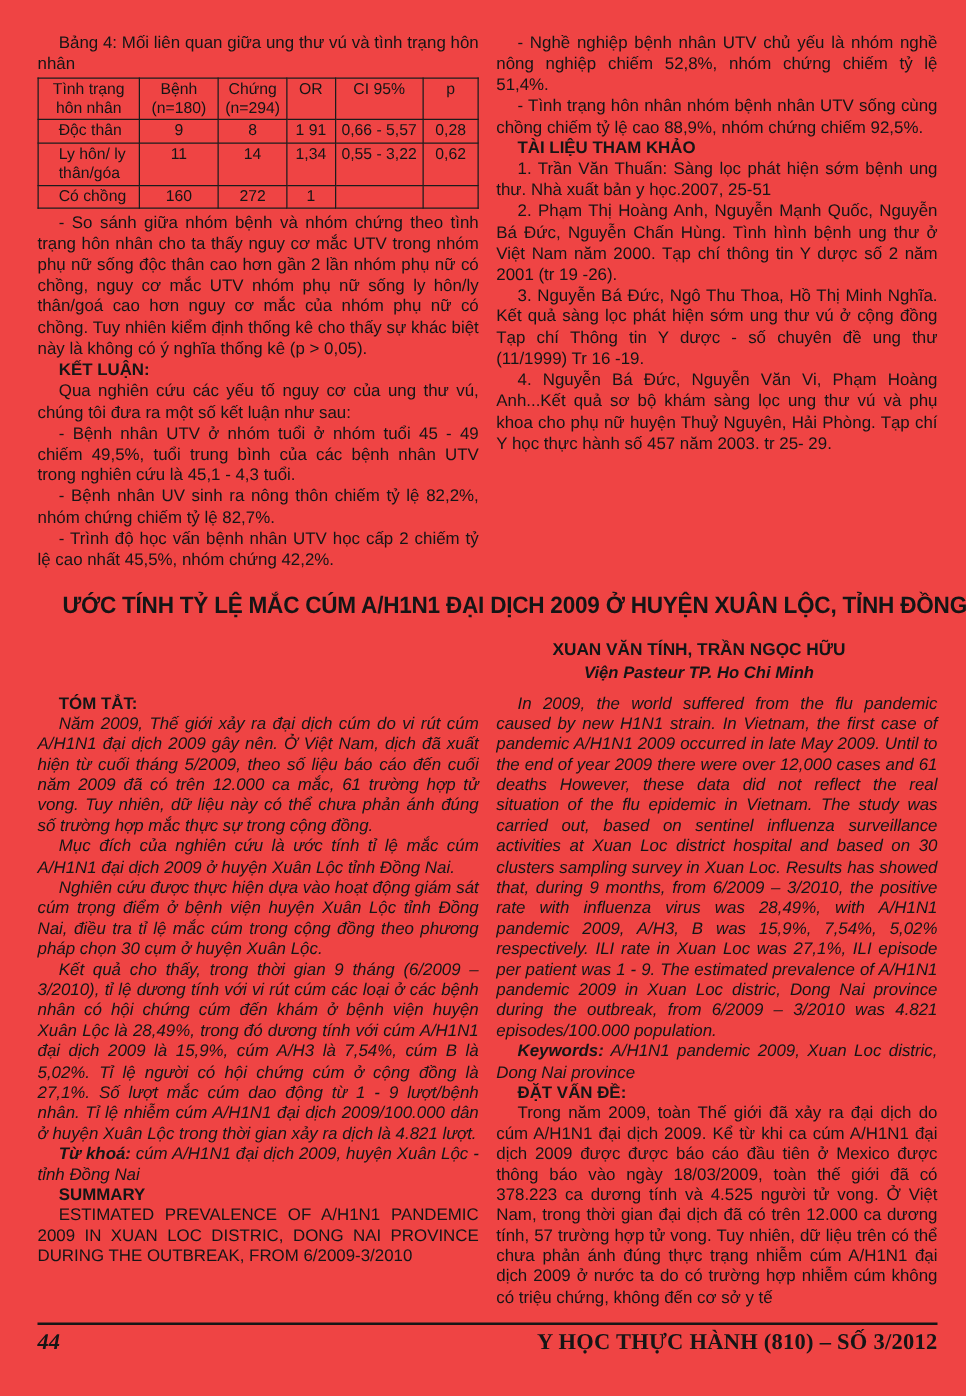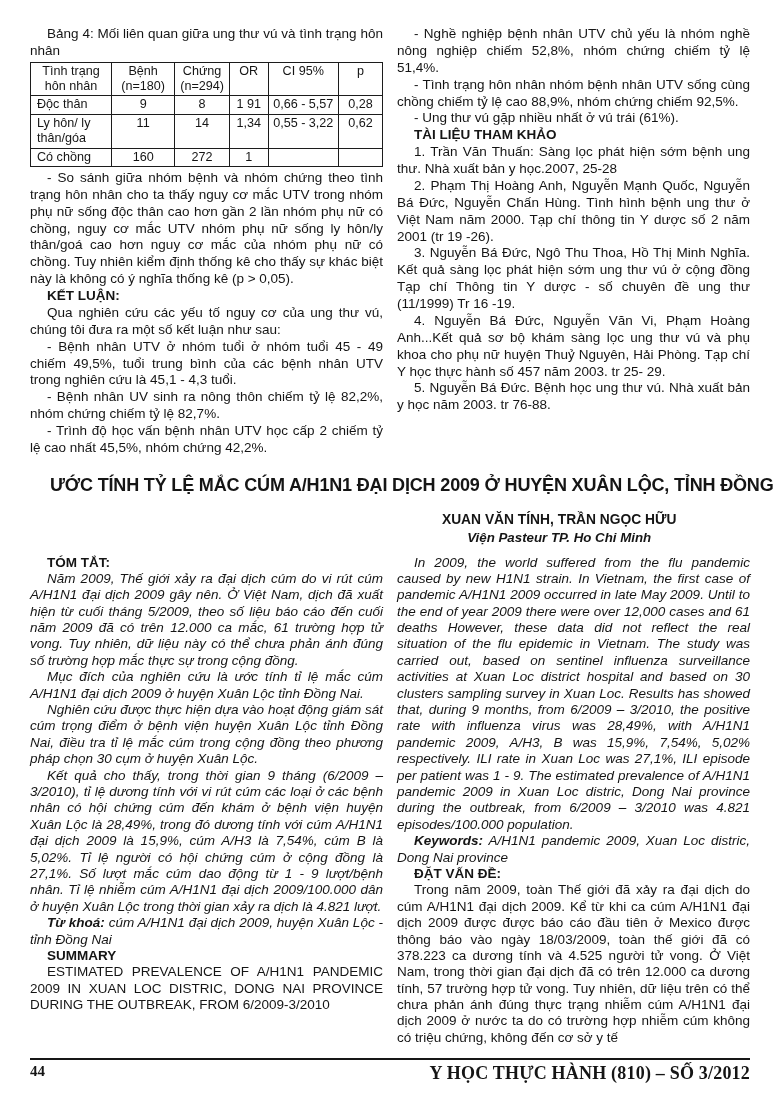--- a/index.html
+++ b/index.html
@@ -1,20 +1,20 @@
 <!DOCTYPE html>
 <html><head>
 <meta charset="utf-8">
 <style>
   html,body { margin:0; padding:0; background:#d9d9d9; }
   .page {
     position:relative;
     width:773px; height:1117px;
     margin:0 auto;
-    background:#ffffff;
+    background:#ef4444;
     color:#151515;
     font-family:"Liberation Sans", sans-serif;
     font-size:13.5px;
     box-sizing:border-box;
     padding:26px 23px 0 30px;
     overflow:hidden;
   }
   .two-col { display:flex; gap:14px; }
   .col { flex:1 1 0; text-align:justify; }
   .a1 .col { line-height:1.25; }
@@ -30,38 +30,38 @@
     font-size:12.6px; line-height:1.22;
     margin:1px 13px 3px 0;
     table-layout:fixed;
   }
   table.b4 th, table.b4 td {
     border:1.3px solid #1c1c1c;
     padding:1px 2px;
     text-align:center; vertical-align:top;
     font-weight:normal; overflow:hidden;
   }
-  table.b4 tbody td.c1 { text-align:left; padding-left:6px; }
+  table.b4 tbody td.c1 { text-align:left; padding-left:16px; }
 
   .title2 { text-align:center; margin:17px 0 0 0; font-size:19px; font-weight:bold; }
   .title2 .squeeze { display:inline-block; transform:scaleX(0.95); transform-origin:center; letter-spacing:-0.2px; white-space:nowrap; }
 
   .authors-wrap { width:53%; margin:15px 0 8px auto; text-align:center; line-height:1.32; }
   .authors-wrap p { text-indent:0; }
   .authors { font-weight:bold; font-size:13.8px; }
   .affil { font-weight:bold; font-style:italic; font-size:13.3px; }
 
   .footer {
     position:absolute; top:1058px; left:30px; right:23px;
     border-top:2.5px solid #161616;
     display:flex; justify-content:space-between; align-items:flex-start;
     padding-top:3px;
     font-family:"Liberation Serif", serif; font-weight:bold;
   }
-  .footer .pg { font-size:15px; }
+  .footer .pg { font-size:18px;font-style:italic; }
   .footer .jr { font-size:18px; letter-spacing:0.2px; }
 </style>
 </head>
 <body>
 
 <div class="page">
 
   <section class="two-col a1">
     <div class="col">
       <p class="caption">Bảng 4: Mối liên quan giữa ung thư vú và tình trạng hôn nhân</p>
@@ -117,27 +117,25 @@
       <p class="h">KẾT LUẬN:</p>
       <p>Qua nghiên cứu các yếu tố nguy cơ của ung thư vú, chúng tôi đưa ra một số kết luận như sau:</p>
       <p>- Bệnh nhân UTV ở nhóm tuổi ở nhóm tuổi 45 - 49 chiếm 49,5%, tuổi trung bình của các bệnh nhân UTV trong nghiên cứu là 45,1 - 4,3 tuổi.</p>
       <p>- Bệnh nhân UV sinh ra nông thôn chiếm tỷ lệ 82,2%, nhóm chứng chiếm tỷ lệ 82,7%.</p>
       <p>- Trình độ học vấn bệnh nhân UTV học cấp 2 chiếm tỷ lệ cao nhất 45,5%, nhóm chứng 42,2%.</p>
     </div>
 
     <div class="col">
       <p>- Nghề nghiệp bệnh nhân UTV chủ yếu là nhóm nghề nông nghiệp chiếm 52,8%, nhóm chứng chiếm tỷ lệ 51,4%.</p>
       <p>- Tình trạng hôn nhân nhóm bệnh nhân UTV sống cùng chồng chiếm tỷ lệ cao 88,9%, nhóm chứng chiếm 92,5%.</p>
-      <p>- Ung thư vú gặp nhiều nhất ở vú trái (61%).</p>
       <p class="h">TÀI LIỆU THAM KHẢO</p>
-      <p>1. Trần Văn Thuấn: Sàng lọc phát hiện sớm bệnh ung thư. Nhà xuất bản y học.2007, 25-28</p>
+      <p>1. Trần Văn Thuấn: Sàng lọc phát hiện sớm bệnh ung thư. Nhà xuất bản y học.2007, 25-51</p>
       <p>2. Phạm Thị Hoàng Anh, Nguyễn Mạnh Quốc, Nguyễn Bá Đức, Nguyễn Chấn Hùng. Tình hình bệnh ung thư ở Việt Nam năm 2000. Tạp chí thông tin Y dược số 2 năm 2001 (tr 19 -26).</p>
       <p>3. Nguyễn Bá Đức, Ngô Thu Thoa, Hồ Thị Minh Nghĩa. Kết quả sàng lọc phát hiện sớm ung thư vú ở cộng đồng Tạp chí Thông tin Y dược - số chuyên đề ung thư (11/1999) Tr 16 -19.</p>
       <p>4. Nguyễn Bá Đức, Nguyễn Văn Vi, Phạm Hoàng Anh...Kết quả sơ bộ khám sàng lọc ung thư vú và phụ khoa cho phụ nữ huyện Thuỷ Nguyên, Hải Phòng. Tạp chí Y học thực hành số 457 năm 2003. tr 25- 29.</p>
-      <p>5. Nguyễn Bá Đức. Bệnh học ung thư vú. Nhà xuất bản y học năm 2003. tr 76-88.</p>
     </div>
   </section>
 
   <h1 class="title2"><span class="squeeze">ƯỚC TÍNH TỶ LỆ MẮC CÚM A/H1N1 ĐẠI DỊCH 2009 Ở HUYỆN XUÂN LỘC, TỈNH ĐỒNG NAI</span></h1>
 
   <div class="authors-wrap">
     <p class="authors">XUAN VĂN TÍNH, TRẦN NGỌC HỮU</p>
     <p class="affil">Viện Pasteur TP. Ho Chi Minh</p>
   </div>
 

